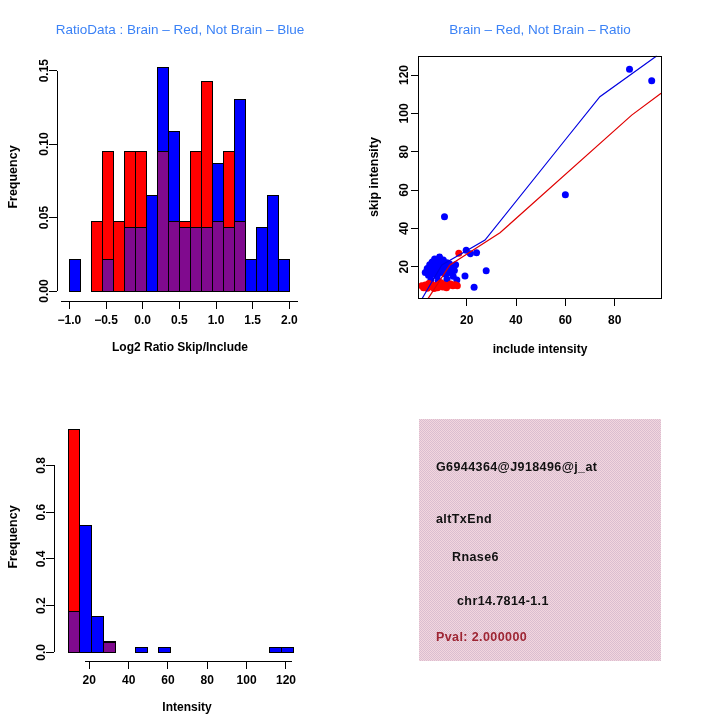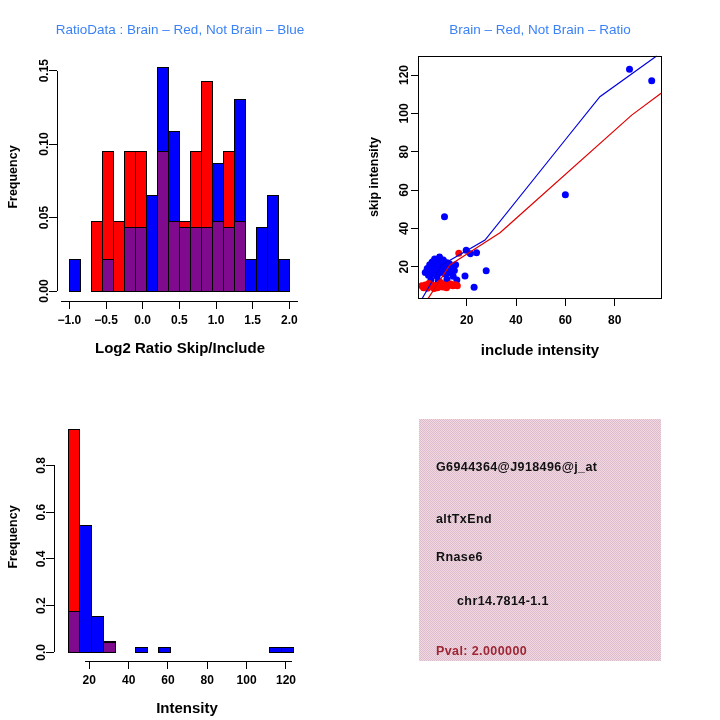--- a/index.html
+++ b/index.html
@@ -8,21 +8,21 @@
   .panel{position:absolute;width:360px;height:360px;}
   #panel-ratio-hist{left:0;top:0;}
   #panel-scatter{left:360px;top:0;}
   #panel-gene-hist{left:0;top:360px;}
   #panel-info{left:360px;top:360px;}
   .panel svg{position:absolute;left:0;top:0;}
   svg text{font-family:"Liberation Sans",sans-serif;font-weight:700;font-size:12px;fill:#000;}
   .ptitle{position:absolute;white-space:nowrap;transform:translate(-50%,-50%);
           font-weight:400;font-size:13.5px;color:#3b82f6;}
   .axlab{position:absolute;white-space:nowrap;transform:translate(-50%,-50%);
-         font-weight:700;font-size:15px;color:#000;}
+         font-weight:700;font-size:12px;color:#000;}
   .aylab{position:absolute;white-space:nowrap;transform:translate(-50%,-50%) rotate(-90deg);
          font-weight:700;font-size:12.5px;color:#000;}
   .infobox{position:absolute;
      background-image:repeating-conic-gradient(rgba(255,255,255,0.28) 0% 25%, rgba(140,160,205,0.20) 0% 50%);
      background-size:2px 2px;}
   .iline{position:absolute;left:17px;white-space:nowrap;
          font-weight:700;font-size:12.5px;letter-spacing:0.4px;color:#111;line-height:12px;}
 </style>
 </head>
 <body>
@@ -245,19 +245,19 @@
         </g>
       </svg>
     <div class="axlab" style="left:187px;top:347px">Intensity</div>
     <div class="aylab" style="left:13px;top:177px">Frequency</div>
   </section>
 
   <section class="panel" id="panel-info">
     <div class="infobox" id="infobox" style="left: 59px; top: 59px; width: 242px; height: 242px; background-color: rgb(238, 198, 209);">
       <div class="iline" style="top: 42px; color: rgb(17, 17, 17);">G6944364@J918496@j_at</div>
       <div class="iline" style="top: 94px; color: rgb(17, 17, 17);">altTxEnd</div>
-      <div class="iline" style="top: 132px; color: rgb(17, 17, 17);">Rnase6</div>
+      <div class="iline" style="top: 132px; color: rgb(17, 17, 17); margin-left: 16px;">Rnase6</div>
       <div class="iline" style="top: 176px; color: rgb(17, 17, 17); padding-left: 21px;">chr14.7814-1.1</div>
-      <div class="iline" style="top: 226px; color: rgb(158, 37, 51);" id="pval-line">Pval: 2.000000</div>
+      <div class="iline" style="top: 212px; color: rgb(158, 37, 51);" id="pval-line">Pval: 2.000000</div>
     </div>
   </section>
 
 </div>
 
 </body></html>

